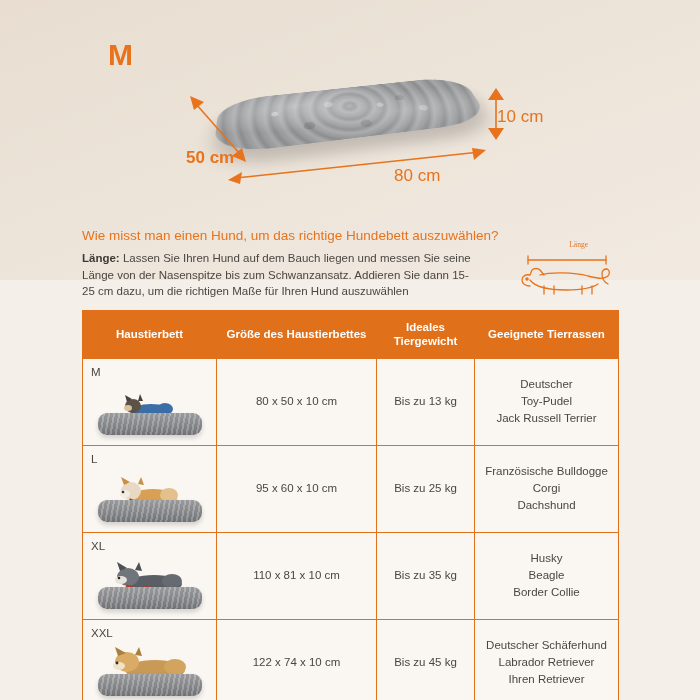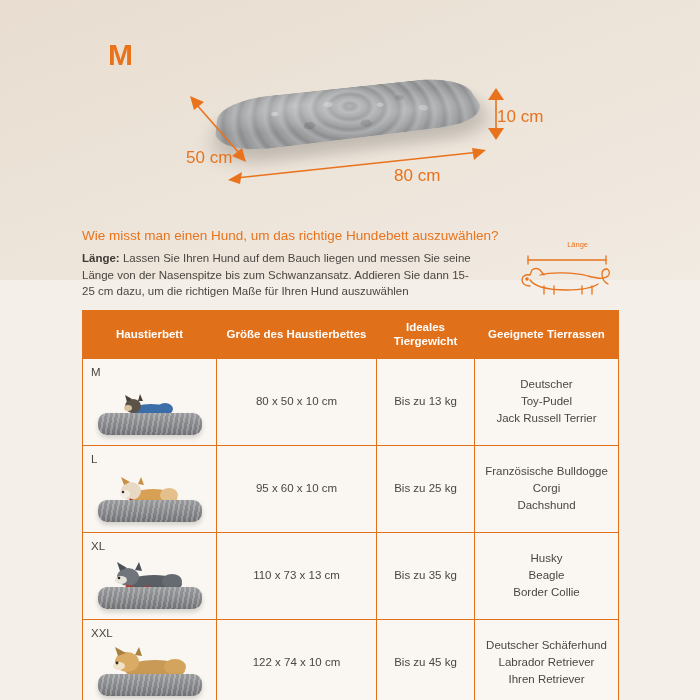--- a/index.html
+++ b/index.html
@@ -107,21 +107,21 @@
   }
 
   
   .dim {
     position: absolute;
     color: #e8731c;
     font-size: 17px;
     white-space: nowrap;
   }
   .dim-length { left: 378px; top: 166px; margin-left: 16px; }
-  .dim-width  { left: 186px; top: 148px; }
+  .dim-width  { left: 186px; top: 148px; font-weight: bold; }
   .dim-height { left: 497px; top: 107px; }
 
   
   .advice {
     position: absolute;
     left: 82px;
     top: 228px;
     width: 536px;
   }
   .advice-title {
@@ -138,20 +138,21 @@
   }
   .advice-body b {
     color: #3d3a36;
   }
   .dog-sketch {
     position: absolute;
     right: -4px;
     top: 14px;
     width: 112px;
     height: 58px;
+    font-family: Liberation Serif, serif;
   }
   .dog-sketch-label {
     position: absolute;
     right: 34px;
     top: -2px;
     font-size: 7.5px;
     color: #e8731c;
   }
 
   
@@ -357,21 +358,21 @@
               <ellipse cx="18" cy="16" rx="11" ry="9" fill="#70757c"></ellipse>
               <path d="M10 10 L7 1 L17 7 Z" fill="#4b5057"></path>
               <path d="M25 9 L29 1 L32 10 Z" fill="#4b5057"></path>
               <ellipse cx="11" cy="19" rx="6" ry="4" fill="#e7e2da"></ellipse>
               <circle cx="9" cy="17" r="1.3" fill="#23272b"></circle>
               <path d="M16 25 q12 6 24 1" stroke="#b33a31" stroke-width="4" fill="none"></path>
               <ellipse cx="62" cy="20" rx="10" ry="7" fill="#666b72"></ellipse>
             </svg>
             <div class="mini-bed"></div>
           </td>
-          <td>110 x 73 x 13 cm</td>
+          <td>110 x 81 x 10 cm</td>
           <td>Bis zu 35 kg</td>
           <td class="breed-cell">
             <div>Husky</div>
             <div>Beagle</div>
             <div>Border Collie</div>
           </td>
         </tr>
 
         <tr>
           <td class="bedcell">

